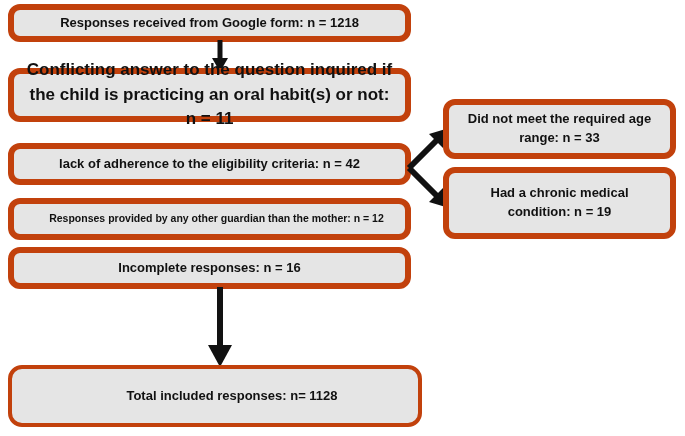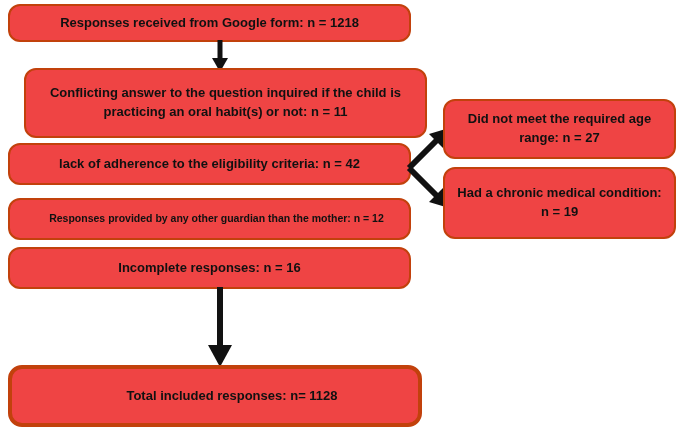--- a/index.html
+++ b/index.html
@@ -14,22 +14,22 @@
   #flowchart {
     position: relative;
     width: 685px;
     height: 436px;
     background: #ffffff;
     overflow: hidden;
   }
   .node {
     position: absolute;
     box-sizing: border-box;
-    background: #ef4444;
-    border: 2px solid #c2410c;
+    background: #e5e5e5;
+    border: 6px solid #c2410c;
     border-radius: 12px;
     display: flex;
     align-items: center;
     justify-content: center;
     text-align: center;
     color: #111111;
     font-weight: bold;
     line-height: 1.45;
     padding: 2px 10px;
   }
@@ -38,21 +38,21 @@
     border-radius: 14px;
     padding-left: 44px;
   }
   .node .label {
     display: block;
     width: 100%;
   }
 
   
   #node-source    { left: 8px;  top: 4px;   width: 403px; height: 38px;  font-size: 13px; }
-  #node-conflict  { left: 24px;  top: 68px;  width: 403px; height: 70px;  font-size: 13px; }
+  #node-conflict  { left: 8px;  top: 68px;  width: 403px; height: 54px;  font-size: 17px; }
   #node-adherence { left: 8px;  top: 143px; width: 403px; height: 42px;  font-size: 13px; }
   #node-guardian  { left: 8px;  top: 198px; width: 403px; height: 42px;  font-size: 10.5px; padding-left: 24px; }
   #node-incomplete{ left: 8px;  top: 247px; width: 403px; height: 42px;  font-size: 13px; }
   #node-total     { left: 8px;  top: 365px; width: 414px; height: 62px;  font-size: 13px; }
 
   
   #node-age       { left: 443px; top: 99px;  width: 233px; height: 60px; font-size: 13px; }
   #node-chronic   { left: 443px; top: 167px; width: 233px; height: 72px; font-size: 13px; }
 
   
@@ -101,21 +101,21 @@
 
   <div class="node" id="node-guardian">
     <span class="label">Responses provided by any other guardian than the mother: n = 12</span>
   </div>
 
   <div class="node" id="node-incomplete">
     <span class="label">Incomplete responses: n = 16</span>
   </div>
 
   <div class="node" id="node-age">
-    <span class="label">Did not meet the required age range: n = 27</span>
+    <span class="label">Did not meet the required age range: n = 33</span>
   </div>
 
   <div class="node" id="node-chronic">
     <span class="label">Had a chronic medical condition: n = 19</span>
   </div>
 
   <div class="connector" id="arrow-incomplete-to-total">
     <svg width="84" height="82" viewBox="0 0 84 82" aria-hidden="true">
       <line x1="42" y1="0" x2="42" y2="64" stroke="#111111" stroke-width="6"></line>
       <polygon points="42,80 30,58 54,58" fill="#111111"></polygon>

